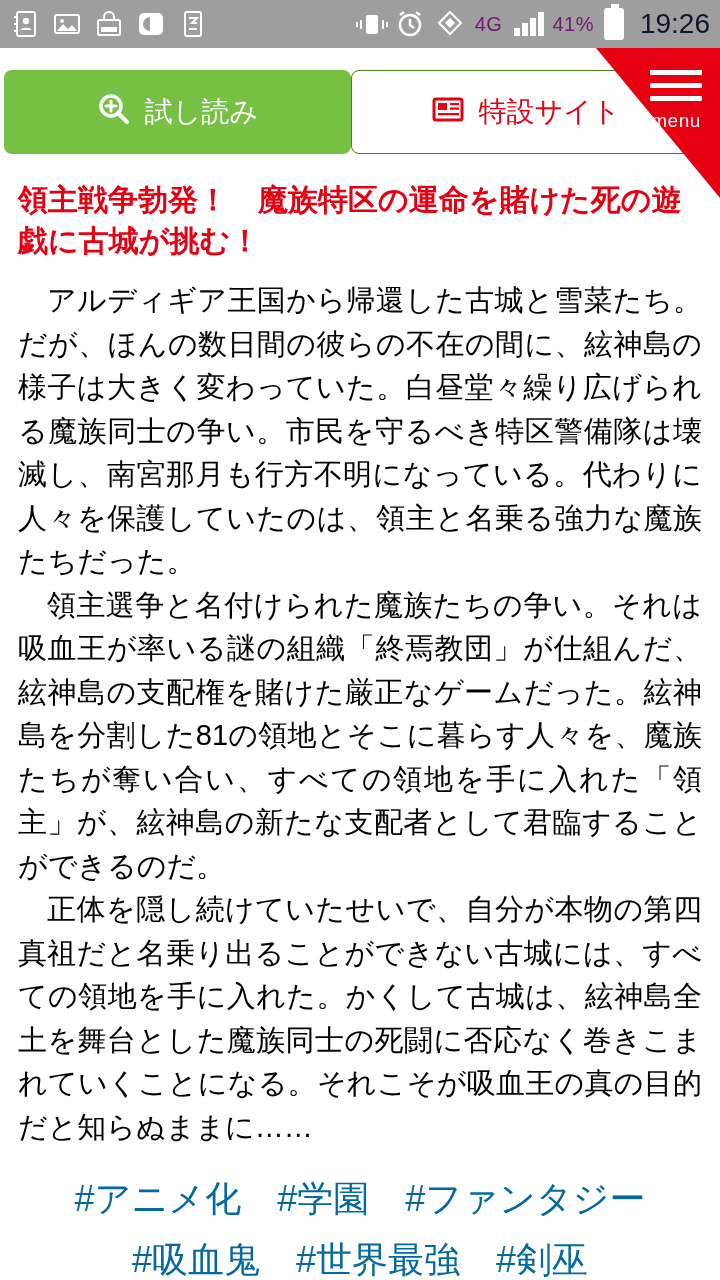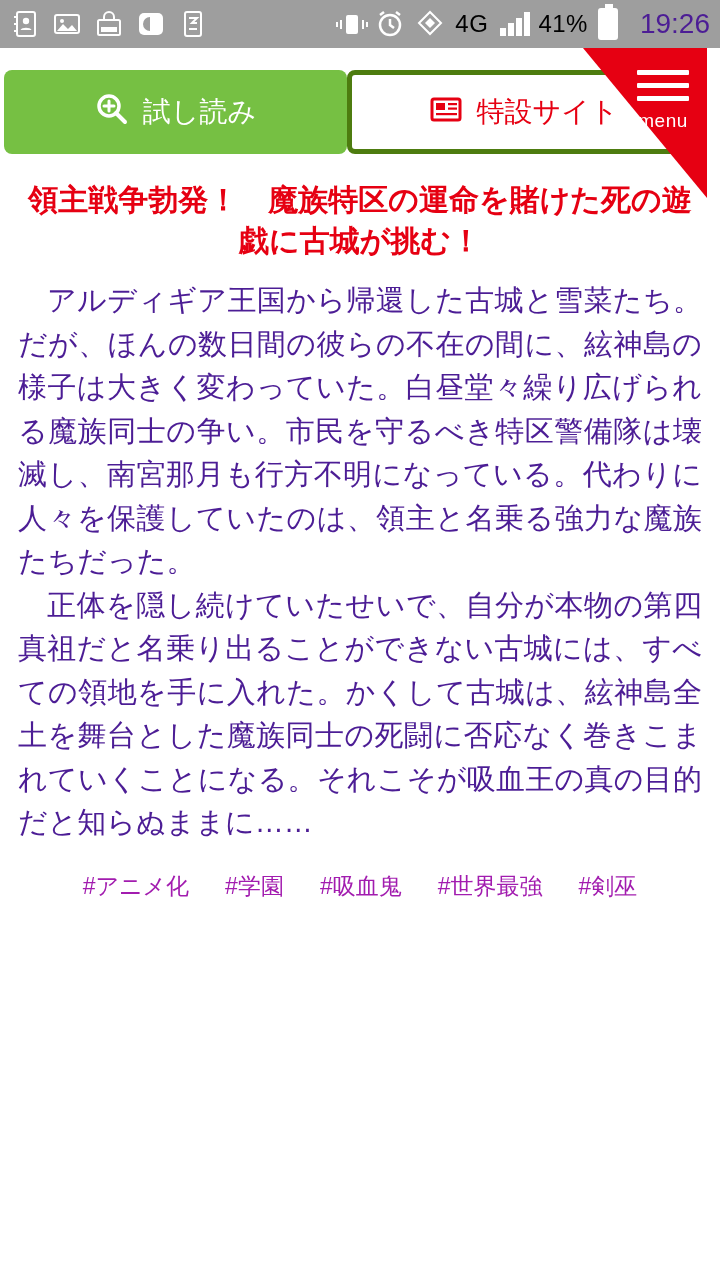--- a/index.html
+++ b/index.html
@@ -37,29 +37,29 @@
     gap: 10px;
   }
   .sb-icon {
     display: inline-block;
     width: 30px;
     height: 30px;
     position: relative;
   }
   .sb-icon svg { display: block; }
   .sb-text {
-    font-size: 24px;
-    color: #000000;
+    font-size: 20px;
+    color: #701a75;
     letter-spacing: 0.5px;
   }
   .sb-clock {
     font-size: 28px;
-    color: #4c1d95;
+    color: #0f172a;
     font-weight: 400;
-    margin-left: 12px;
+    margin-left: 6px;
   }
   .battery {
     width: 20px;
     height: 32px;
     border: 3px solid #ffffff;
     border-radius: 3px;
     position: relative;
     box-sizing: border-box;
     background: #ffffff;
   }
@@ -93,29 +93,29 @@
     user-select: none;
   }
   .btn-trial {
     background: #76c043;
     color: #ffffff;
     border: none;
   }
   .btn-site {
     background: #ffffff;
     color: #e60012;
-    border: 5px solid #4d7c0f;
+    border: 1px solid #4d7c0f;
   }
   .btn .label { line-height: 1; }
 
   
   .menu-corner {
     position: absolute;
     top: 48px;
-    right: 13px;
+    right: 0;
     width: 124px;
     height: 150px;
     overflow: hidden;
     cursor: pointer;
   }
   .menu-corner .tri {
     position: absolute;
     top: 0;
     right: 0;
     width: 0;
@@ -148,49 +148,48 @@
   }
 
   
   .headline {
     color: #e60012;
     font-size: 30px;
     font-weight: bold;
     line-height: 1.35;
     padding: 26px 18px 0 18px;
     box-sizing: border-box;
-    text-align: center;
   }
 
   
   .body-copy {
     padding: 18px 18px 0 18px;
     box-sizing: border-box;
-    color: #4c1d95;
+    color: #000000;
     font-size: 29px;
     line-height: 1.5;
     text-align: justify;
   }
   .body-copy p {
     margin: 0;
     text-indent: 1em;
   }
 
   
   .tags {
     padding: 26px 30px 0 30px;
     box-sizing: border-box;
     display: flex;
     flex-wrap: wrap;
     gap: 12px 36px;
     justify-content: center;
   }
   .tag {
-    color: #a21caf;
-    font-size: 23px;
+    color: #0369a1;
+    font-size: 36px;
     cursor: pointer;
     white-space: nowrap;
   }
 </style>
 </head>
 <body>
 
 <div class="statusbar">
   <div class="left">
     <span class="sb-icon">
@@ -298,22 +297,24 @@
       <i></i>
       <i></i>
     </div>
   <div class="menu-label">menu</div>
 </div>
 
 <div class="headline">領主戦争勃発！　魔族特区の運命を賭けた死の遊戯に古城が挑む！</div>
 
 <div class="body-copy">
   <p>アルディギア王国から帰還した古城と雪菜たち。だが、ほんの数日間の彼らの不在の間に、絃神島の様子は大きく変わっていた。白昼堂々繰り広げられる魔族同士の争い。市民を守るべき特区警備隊は壊滅し、南宮那月も行方不明になっている。代わりに人々を保護していたのは、領主と名乗る強力な魔族たちだった。</p>
+  <p>領主選争と名付けられた魔族たちの争い。それは吸血王が率いる謎の組織「終焉教団」が仕組んだ、絃神島の支配権を賭けた厳正なゲームだった。絃神島を分割した81の領地とそこに暮らす人々を、魔族たちが奪い合い、すべての領地を手に入れた「領主」が、絃神島の新たな支配者として君臨することができるのだ。</p>
   <p>正体を隠し続けていたせいで、自分が本物の第四真祖だと名乗り出ることができない古城には、すべての領地を手に入れた。かくして古城は、絃神島全土を舞台とした魔族同士の死闘に否応なく巻きこまれていくことになる。それこそが吸血王の真の目的だと知らぬままに……</p>
 </div>
 
 <div class="tags">
   <span class="tag">#アニメ化</span>
   <span class="tag">#学園</span>
+  <span class="tag">#ファンタジー</span>
   <span class="tag">#吸血鬼</span>
   <span class="tag">#世界最強</span>
   <span class="tag">#剣巫</span>
 </div>
 
 </body></html>

